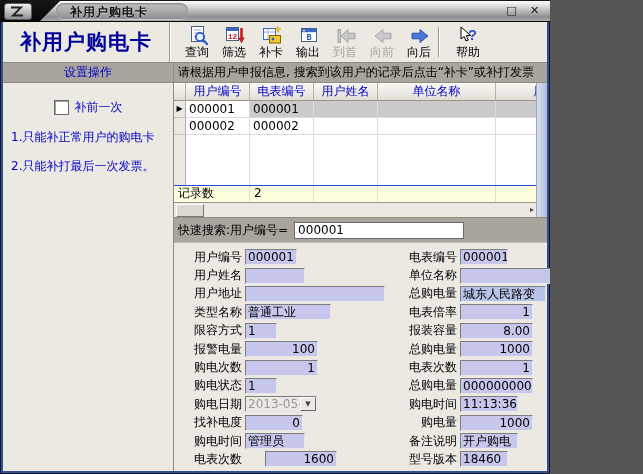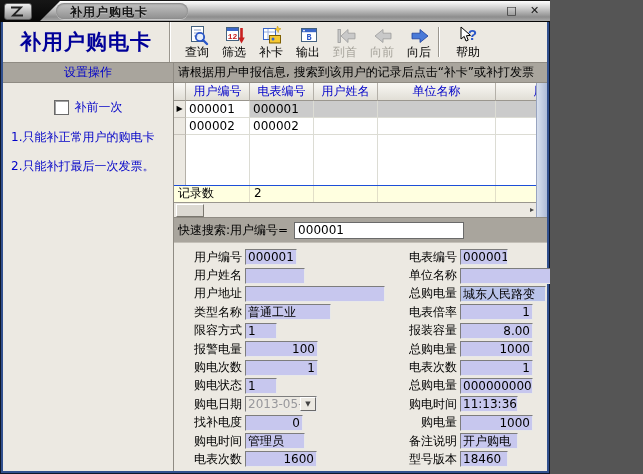--- a/index.html
+++ b/index.html
@@ -334,21 +334,21 @@
               <div class="f-row">
                 <div class="f-label">找补电度</div>
                 <div class="f-field num" style="width: 58px;">0</div>
               </div>
               <div class="f-row">
                 <div class="f-label">购电时间</div>
                 <div class="f-field" style="width: 60px;">管理员</div>
               </div>
               <div class="f-row">
                 <div class="f-label">电表次数</div>
-                <div class="f-field num" style="width: 72px;">1600</div>
+                <div class="f-field num" style="width: 72px; margin-left: 20px;">1600</div>
               </div>
             </div>
           <div class="form-col right" id="form-right">
               <div class="f-row">
                 <div class="f-label">电表编号</div>
                 <div class="f-field" style="width: 48px;">000001</div>
               </div>
               <div class="f-row">
                 <div class="f-label">单位名称</div>
                 <div class="f-field" style="width: 112px;"></div>

